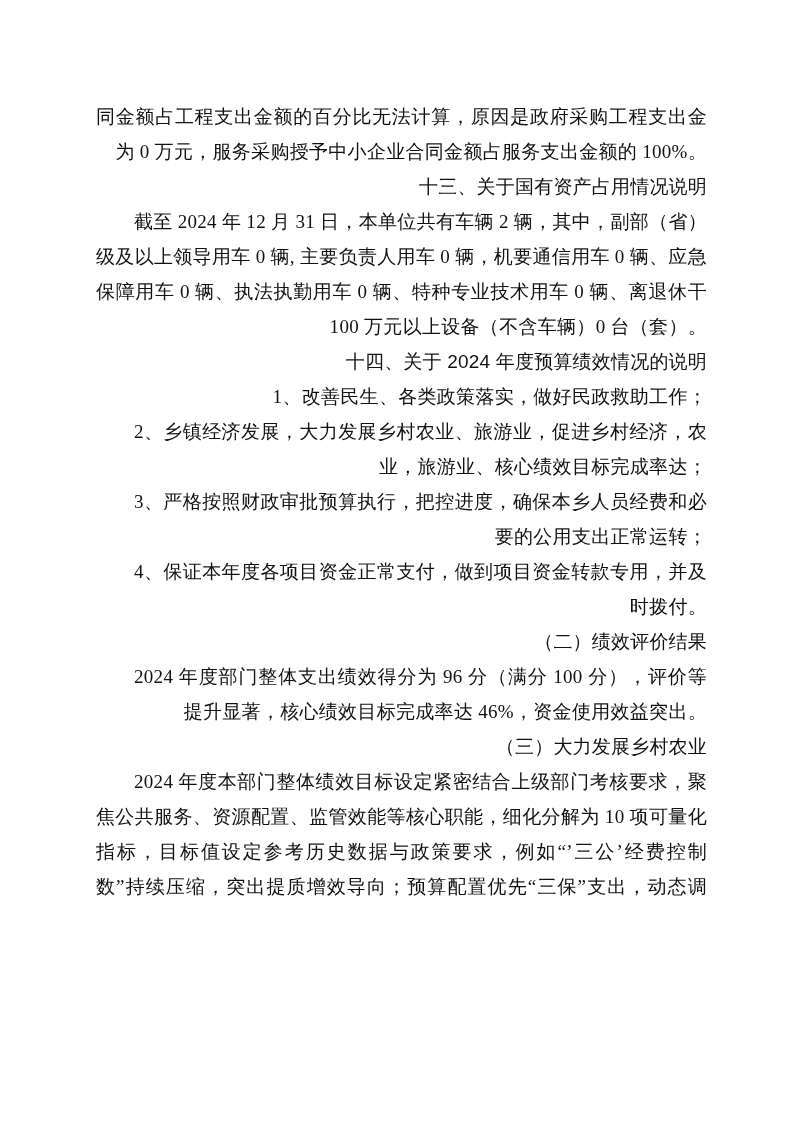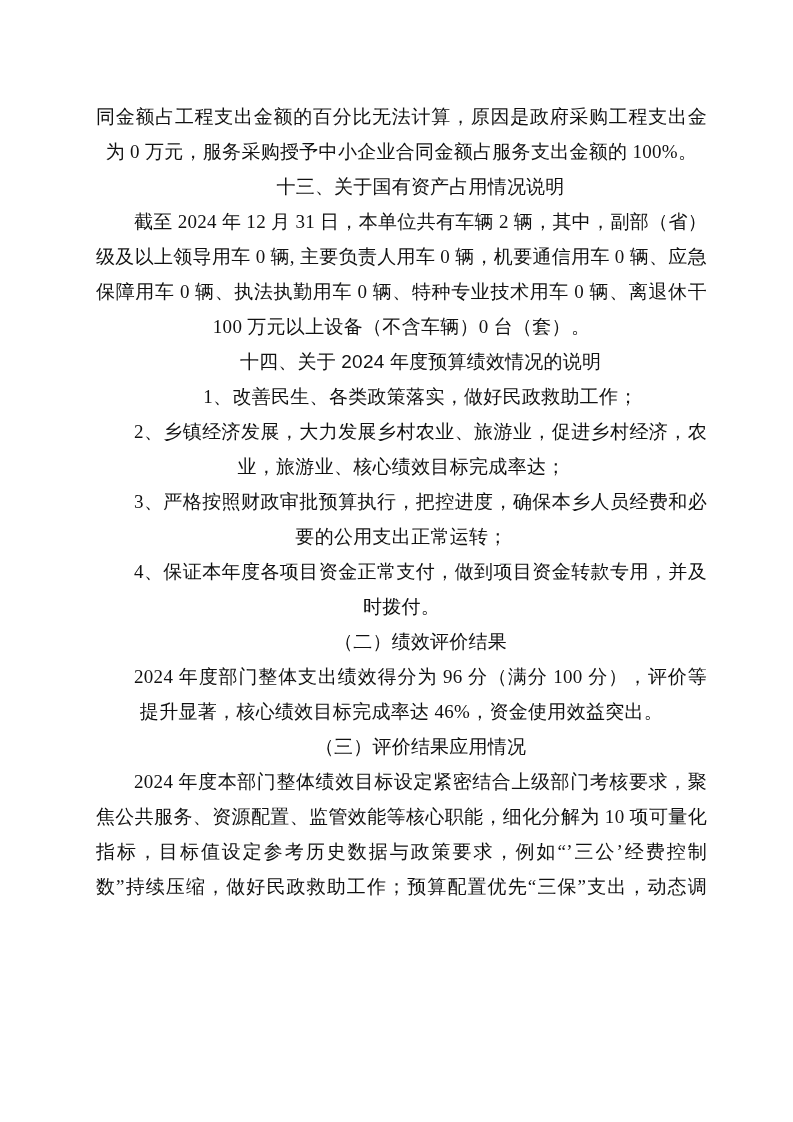--- a/index.html
+++ b/index.html
@@ -21,21 +21,21 @@
   }
   .block {
     margin: 0;
     padding: 0;
   }
   .line {
     height: 35px;
     line-height: 35px;
     overflow: hidden;
     white-space: nowrap;
-    text-align: center;
+    text-align: right;
     letter-spacing: 0.3px;
   }
   .line.justify {
     white-space: normal;
     text-align: justify;
     text-align-last: justify;
     text-justify: inter-character;
   }
   .line.indent {
     text-indent: 2em;
@@ -82,21 +82,21 @@
       <div class="line">时拨付。</div>
     </div>
     <div class="block">
       <div class="line heading indent">（二）绩效评价结果</div>
     </div>
     <div class="block">
       <div class="line indent justify">2024 年度部门整体支出绩效得分为 96 分（满分 100 分），评价等级</div>
       <div class="line">提升显著，核心绩效目标完成率达 46%，资金使用效益突出。</div>
     </div>
     <div class="block">
-      <div class="line heading indent">（三）评价结果应用情况</div>
+      <div class="line heading indent">（三）大力发展乡村农业</div>
     </div>
     <div class="block">
       <div class="line indent justify">2024 年度本部门整体绩效目标设定紧密结合上级部门考核要求，聚</div>
       <div class="line justify">焦公共服务、资源配置、监管效能等核心职能，细化分解为 10 项可量化</div>
       <div class="line justify">指标，目标值设定参考历史数据与政策要求，例如“’三公’经费控制</div>
-      <div class="line justify">数”持续压缩，做好民政救助工作；预算配置优先“三保”支出，动态调</div>
+      <div class="line justify">数”持续压缩，突出提质增效导向；预算配置优先“三保”支出，动态调</div>
     </div>
   </div>
 
 </body></html>

